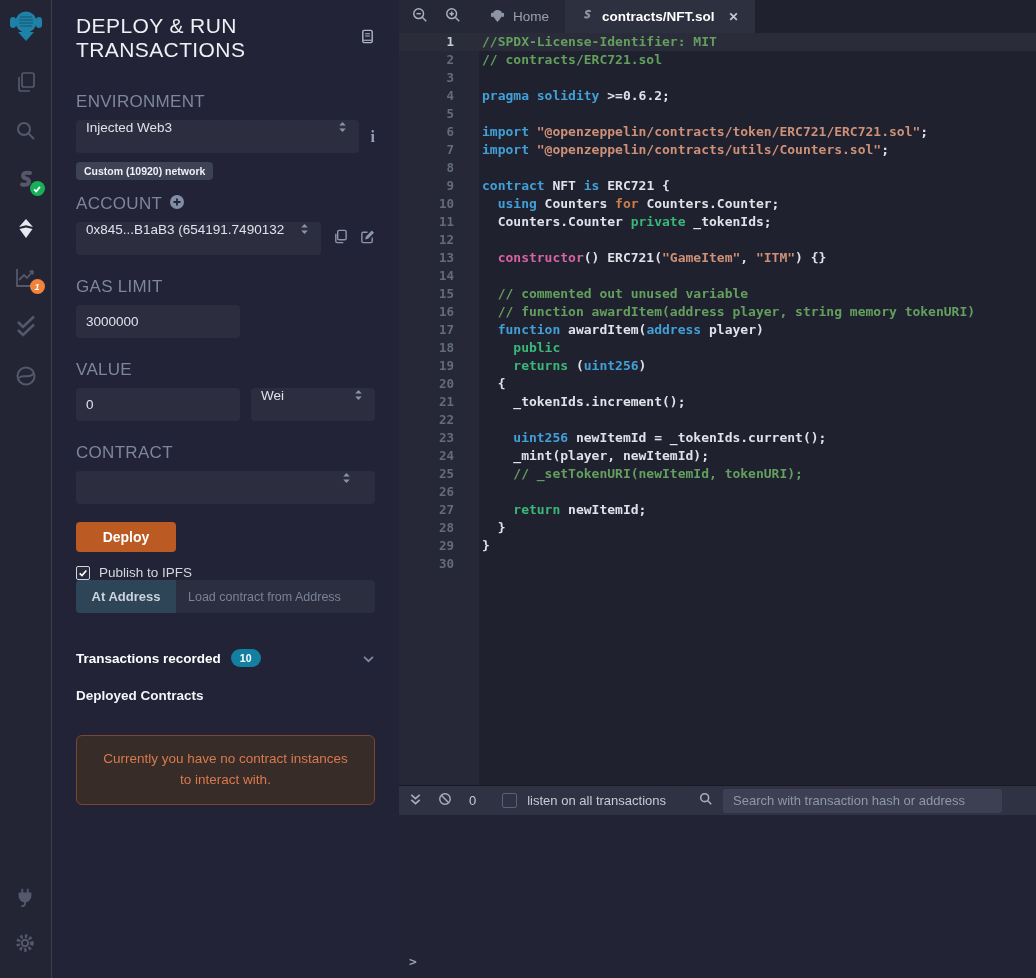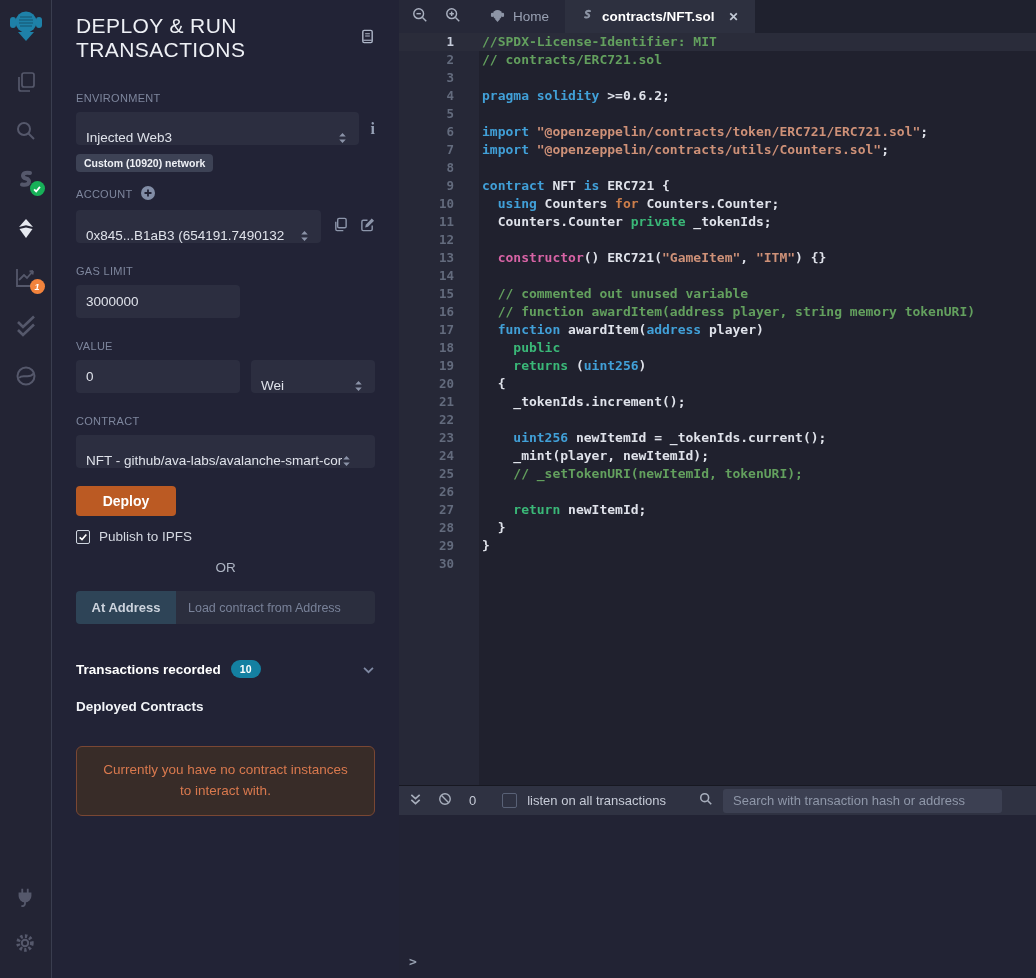--- a/index.html
+++ b/index.html
@@ -18,23 +18,23 @@
         border-radius:50%; display:flex; align-items:center; justify-content:center; }
   .mini-badge.green { background:#17b058; }
   .mini-badge.orange { background:#f2833c; color:#fff; font-size:9px; font-weight:bold; font-style:italic; }
   .rail .spacer { flex:1; }
   .ric.bottom { margin-top:0; margin-bottom:22px; }
 
   
   .panel { width:347px; flex:none; background:#222336; padding:0 24px; }
   .panel-title { display:flex; justify-content:space-between; align-items:center; padding-top:14px; }
   .panel-title h1 { font-size:21px; font-weight:500; letter-spacing:.4px; color:#eef0f5; }
-  .lbl { font-size:11px; color:#7e869d; letter-spacing:.3px; margin-bottom:8px; display:flex; align-items:center; gap:8px;}
+  .lbl { font-size:17px; color:#7e869d; letter-spacing:.3px; margin-bottom:8px; display:flex; align-items:center; gap:8px;}
   .sect { margin-top:22px; }
-  .box { background:#2c2e40; border-radius:4px; height:33px; display:flex; align-items:flex-end;
+  .box { background:#2c2e40; border-radius:4px; height:33px; display:flex; align-items:flex-start;
          padding:0 10px; font-size:13.5px; color:#dfe2ea; position:relative; overflow:hidden; white-space:nowrap; }
   .box .stepper { margin-left:auto; flex:none; padding-left:4px; }
   .row { display:flex; align-items:center; gap:12px; }
   .grow { flex:1; min-width:0; }
   .net-badge { display:inline-block; margin-top:9px; background:#3d4255; color:#eef0f5;
          font-size:10.5px; font-weight:bold; padding:3px 8px; border-radius:4px; }
   .icon-btn { color:#8d96ab; flex:none; cursor:pointer; }
   .input { background:#2c2e40; border:none; border-radius:4px; height:33px; padding:0 10px;
          font-size:13.5px; color:#dfe2ea; font-family:"Liberation Sans",sans-serif; }
   .deploy-btn { margin-top:18px; width:100px; height:30px; background:#bb5a23; border:none; border-radius:4px;
@@ -290,21 +290,20 @@
 
     <div class="check-row">
       <span class="cbx">
         <svg viewBox="0 0 12 12" width="10" height="10" fill="none" stroke="#fff" stroke-width="2">
             <path d="M2 6.5 L4.8 9 L10 3"></path>
           </svg>
       </span>
       <span>Publish to IPFS</span>
     </div>
 
-    <div class="or">OR</div>
 
     <div class="ataddr">
       <button class="ataddr-btn">At Address</button>
       <input class="ataddr-input" placeholder="Load contract from Address" style="">
     </div>
 
     <div class="trx-row">
       <span class="t">Transactions recorded</span>
       <span class="count-badge">10</span>
       <span style="margin-left:auto;">

